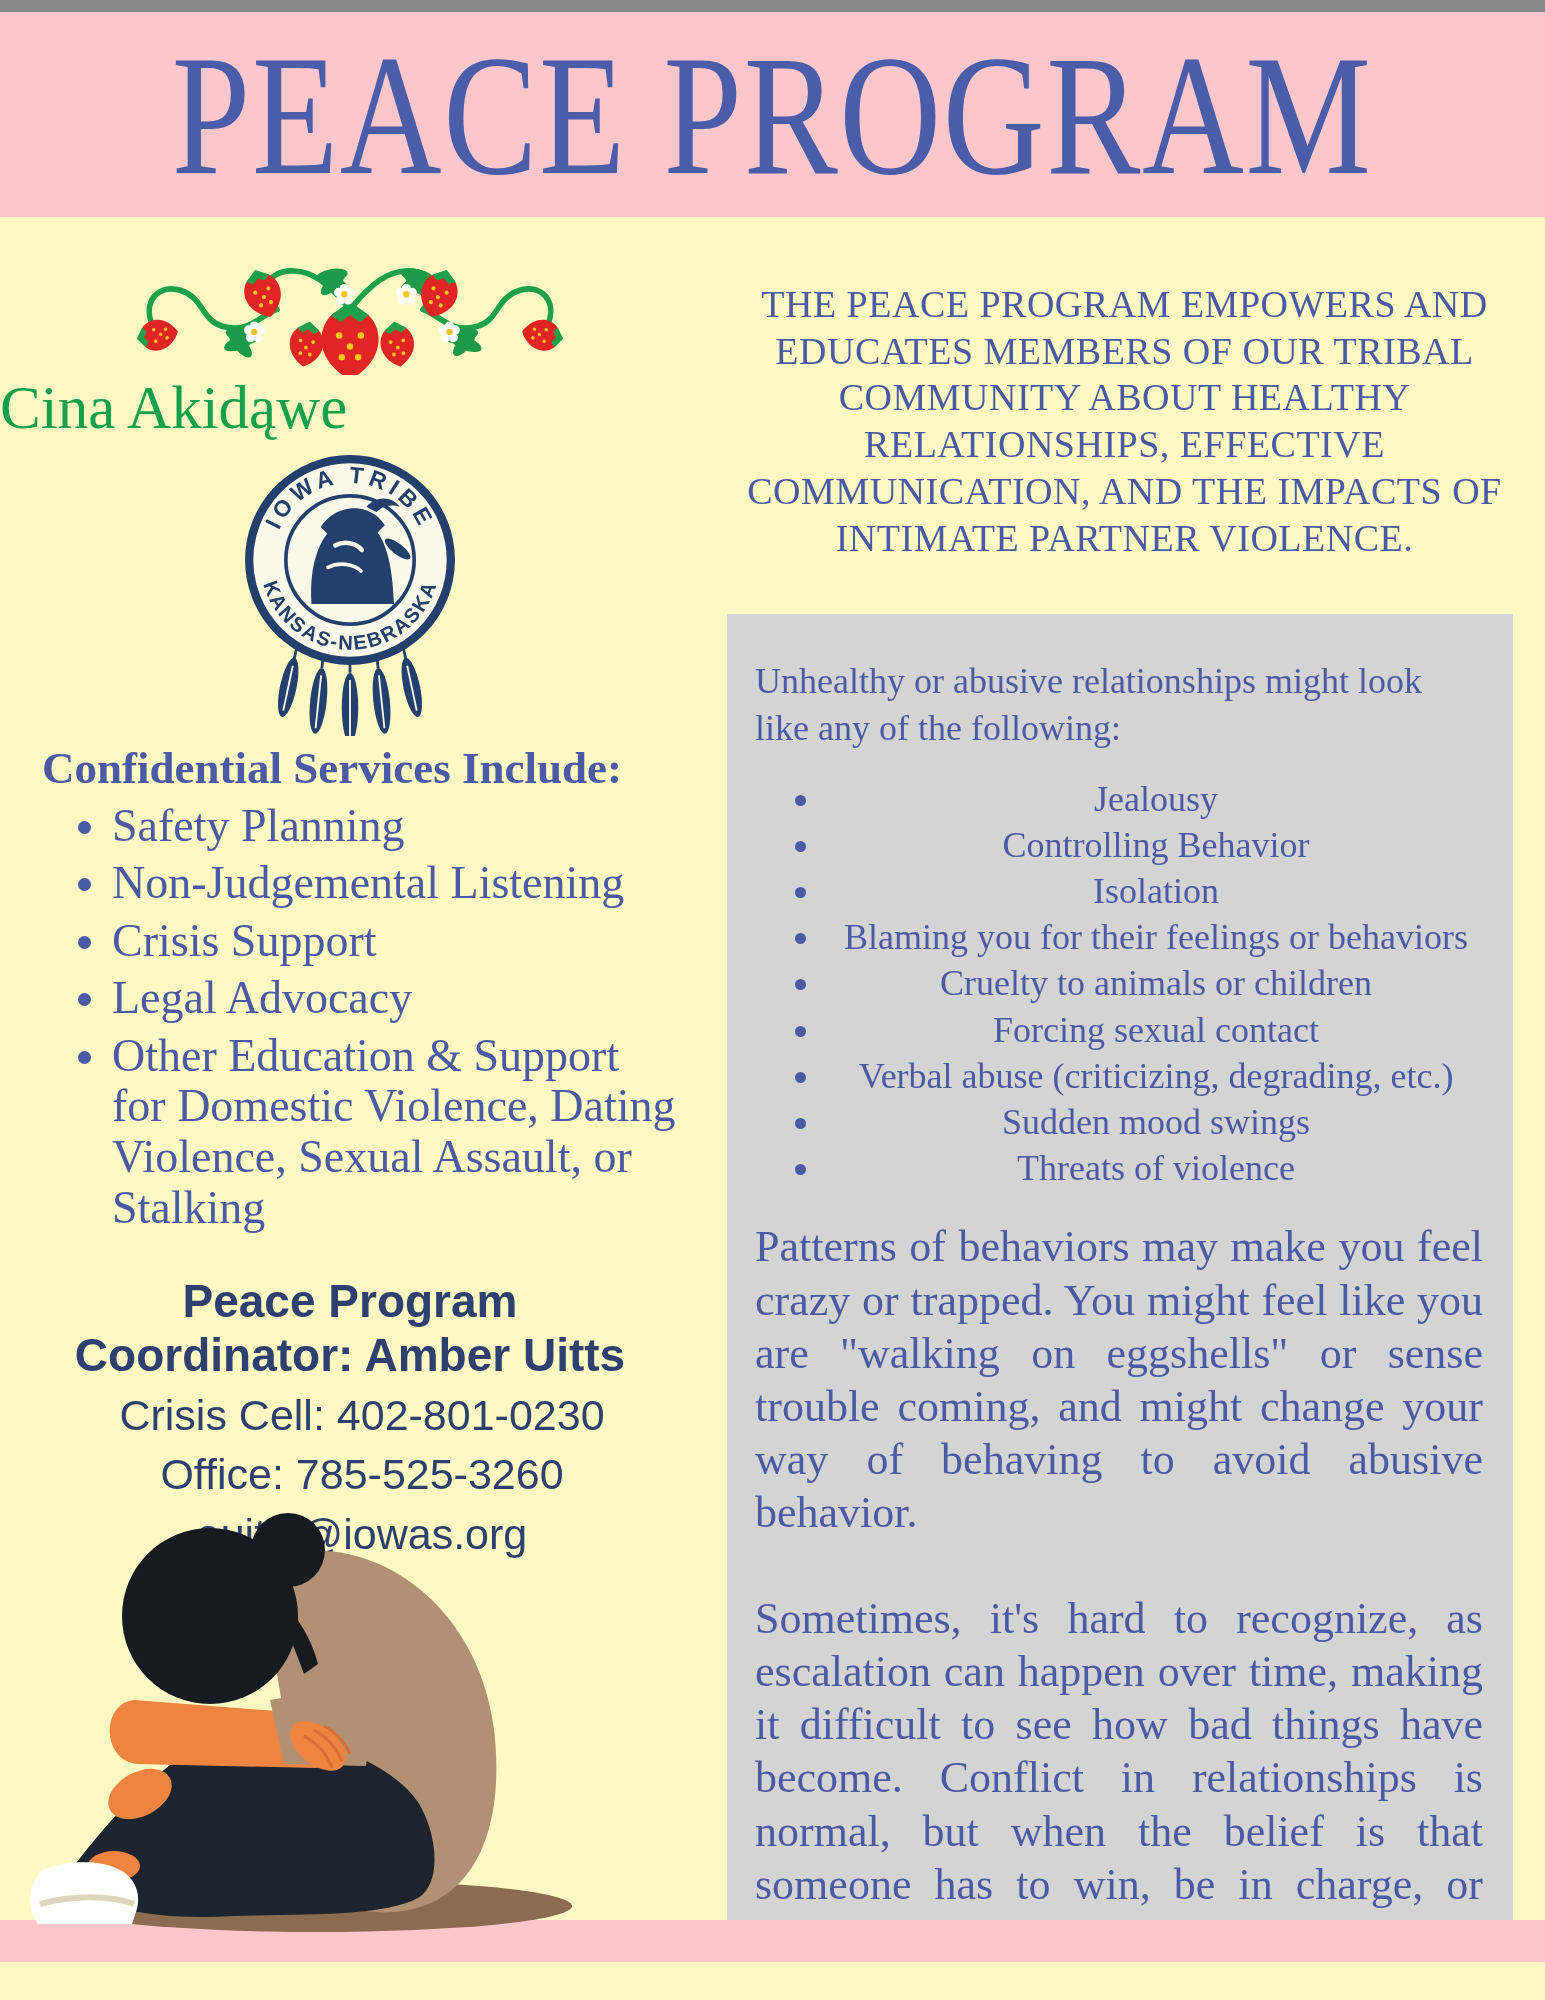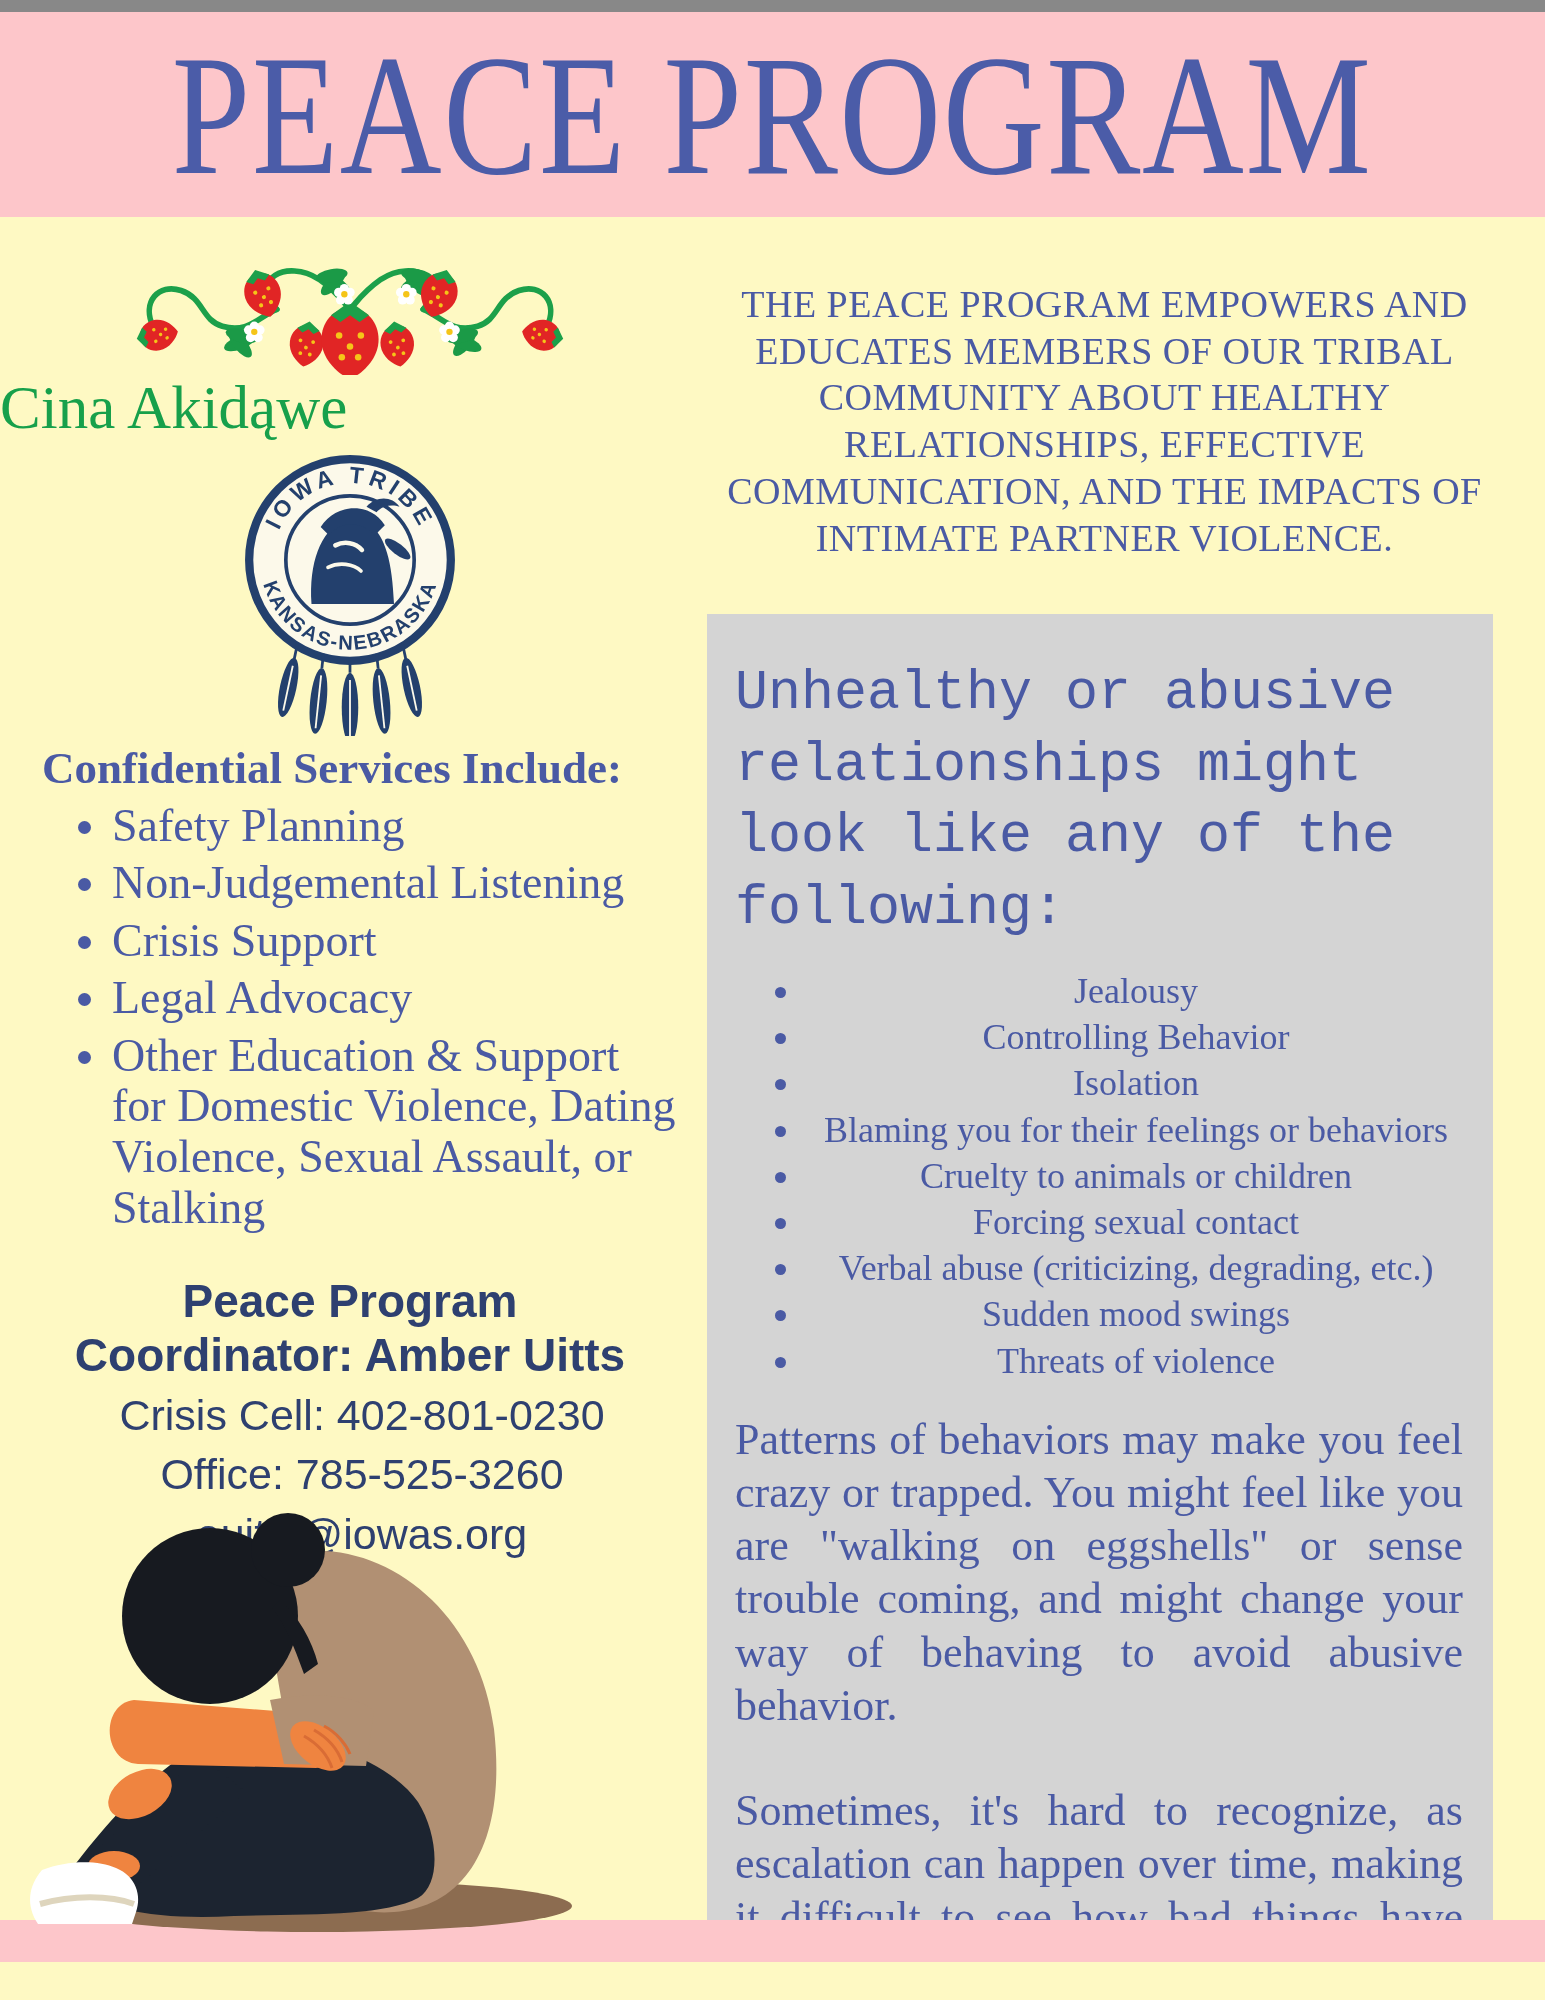--- a/index.html
+++ b/index.html
@@ -39,31 +39,31 @@
     width:13px; height:13px; border-radius:50%; background:#4a5aa4;
   }
   .contact {
     margin-top:42px; text-align:center;
     font-family:"Liberation Sans", sans-serif; color:#2e4070;
   }
   .c-bold { font-weight:bold; font-size:46px; line-height:1.16; }
   .c-reg  { font-size:43px; line-height:1.22; margin-top:7px;padding-left:24px; }
   .person-svg { position:absolute; left:22px; top:1492px; width:568px; height:432px; z-index:3; }
   
-  .right-col { position:absolute; left:680px; top:205px; width:845px; z-index:2; }
+  .right-col { position:absolute; left:700px; top:205px; width:845px; z-index:2; }
   .intro {
     margin:64px 36px 0 40px; text-align:center;
     font-size:38px; line-height:1.23; letter-spacing:0.5px; color:#4a5aa4;
   }
   .warning-box {
     position:absolute; left:27px; top:397px; width:786px; height:1306px;
     background:#d4d4d4; padding:44px 30px 0 28px; overflow:hidden;
     color:#4a5aa4;
   }
-  .wb-heading { font-size:55px; line-height:1.3;font-family:Liberation Mono, monospace; }
+  .wb-heading { font-size:36px; line-height:1.3; }
   .wb-list { list-style:none; font-size:36px; line-height:1.2; margin-top:26px; }
   .wb-list li { position:relative; padding-left:74px; margin-top:3px;text-align:center; }
   .wb-list li::before {
     content:""; position:absolute; left:40px; top:17px;
     width:11px; height:11px; border-radius:50%; background:#4a5aa4;
   }
   .wb-para { font-size:44px; line-height:1.21; text-align:justify; margin-top:30px; }
   .wb-para.second { margin-top:52px; }
 </style>
 </head>

